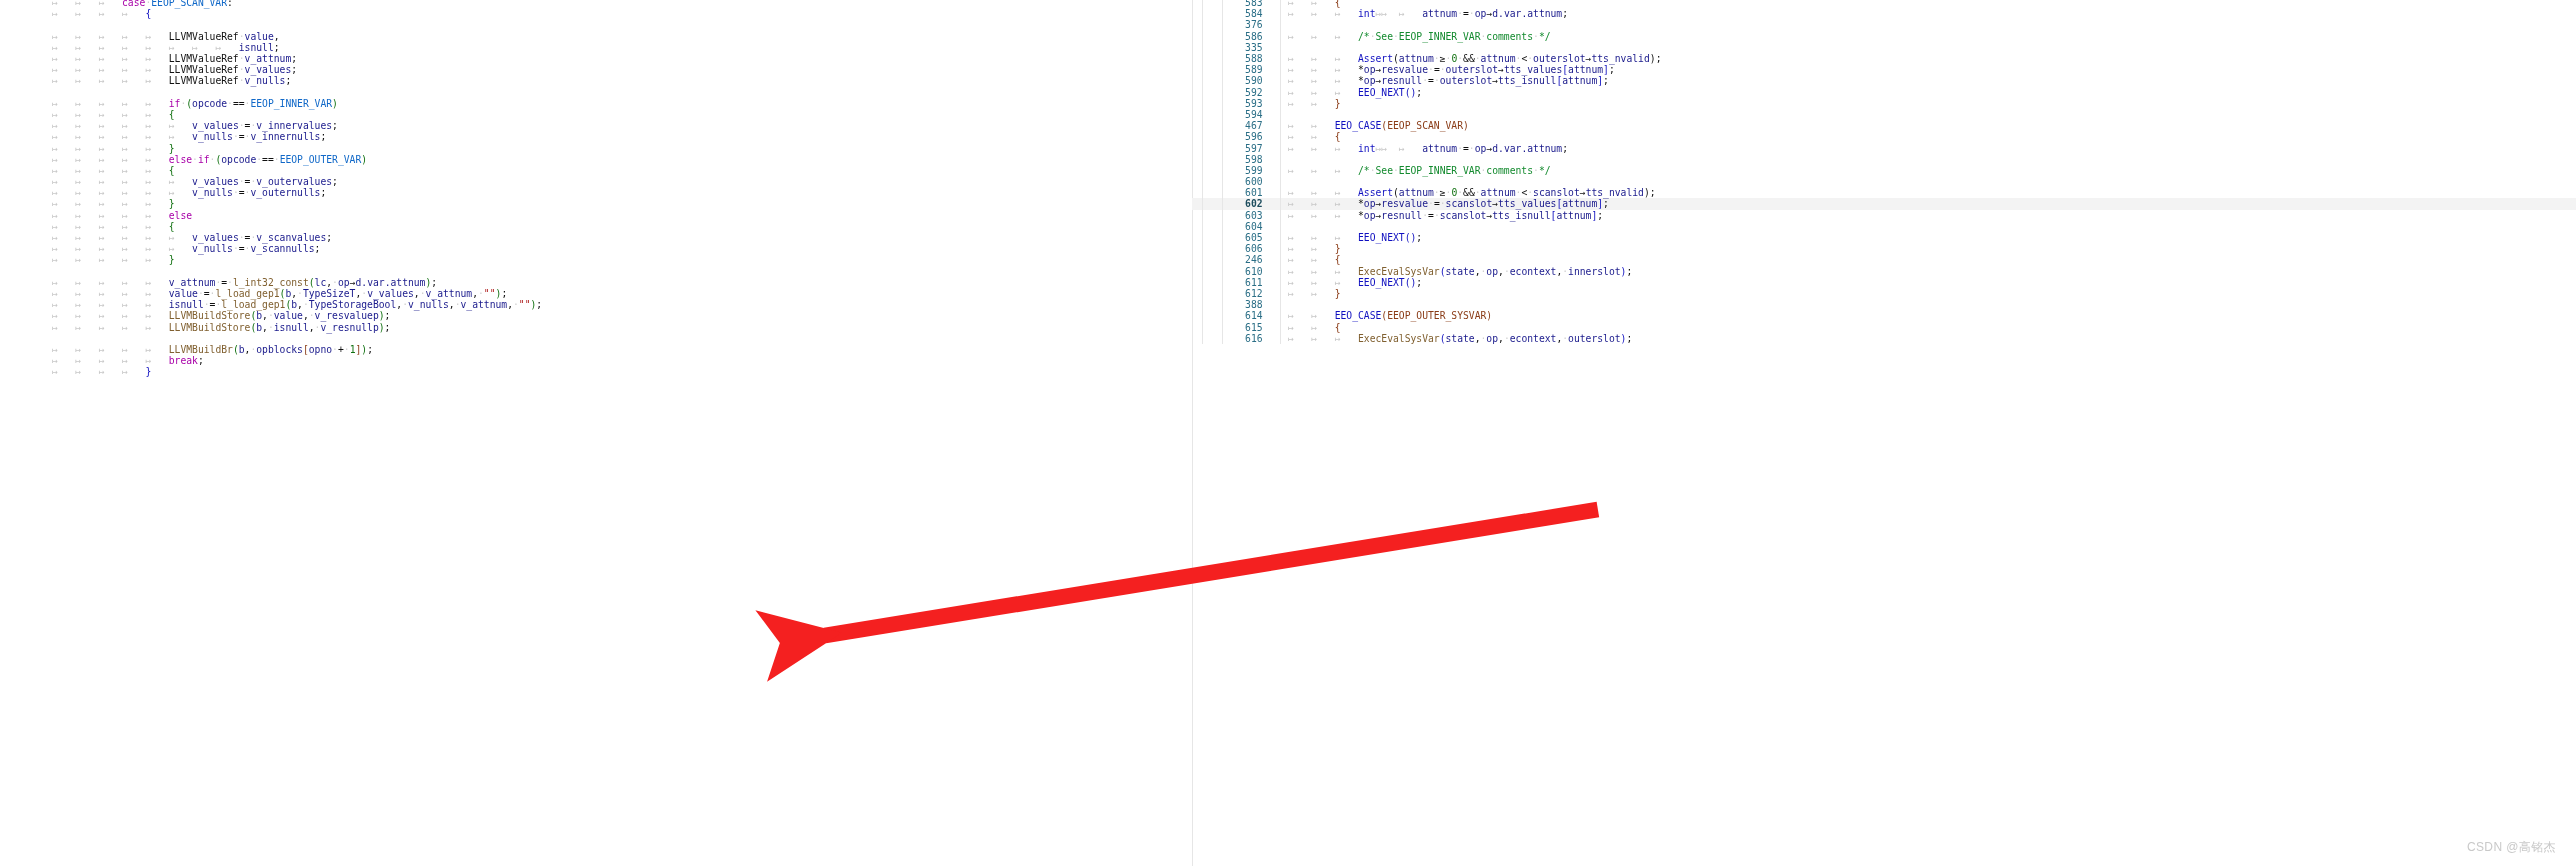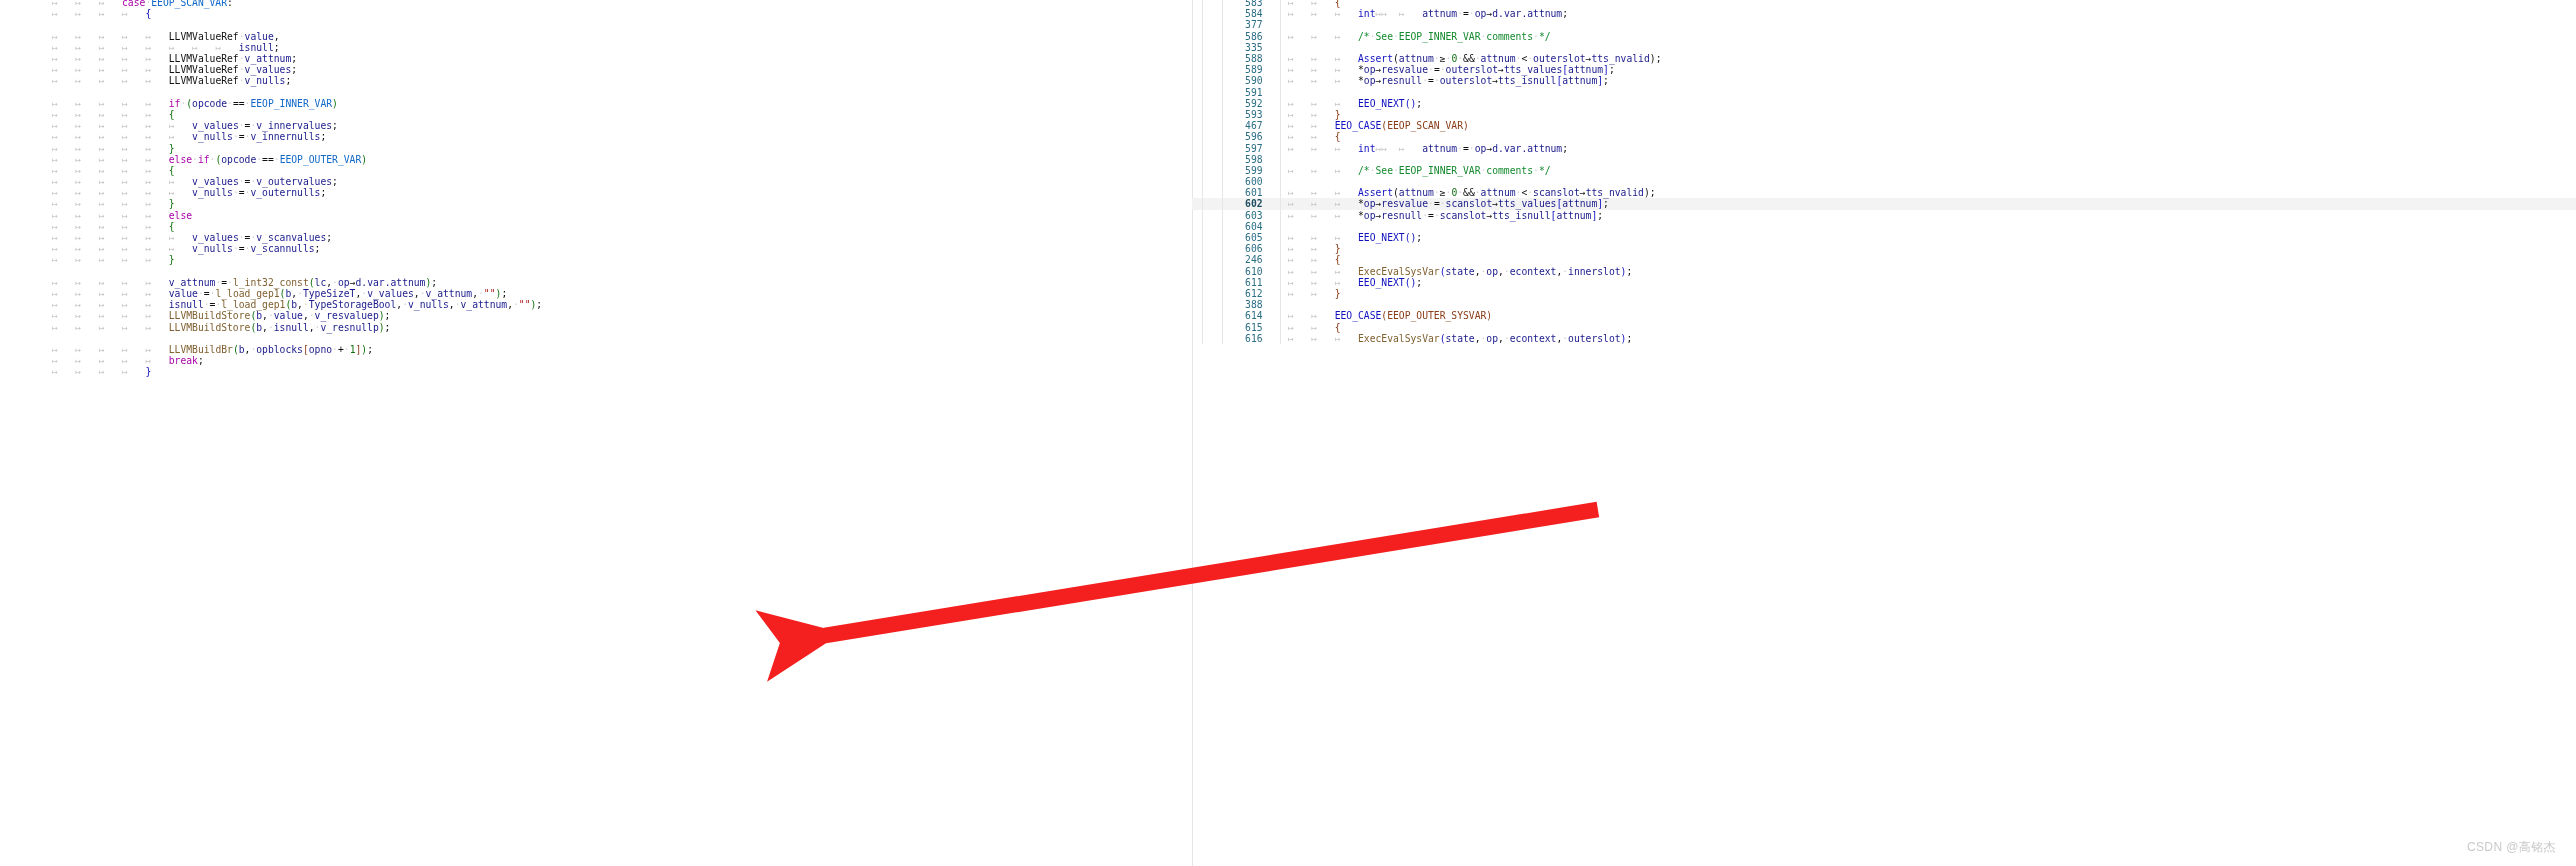--- a/index.html
+++ b/index.html
@@ -423,21 +423,21 @@
         <div class="rp-row">
           <div class="gut-a"></div>
           <div class="gut-b"></div>
           <div class="gutnum">584</div>
           <div class="gut-a"></div>
           <div class="rp-code"><span class="tabmark">↦</span>   <span class="tabmark">↦</span>   <span class="tabmark">↦</span>   <span class="brace">int</span><span class="tabmark">↦↦  ↦   </span><span class="ident">attnum</span><span class="op"><span class="dot">·</span>=<span class="dot">·</span></span><span class="ident">op</span><span class="op">→</span><span class="ident">d.var.attnum</span><span class="plain">;</span></div>
         </div>
         <div class="rp-row">
           <div class="gut-a"></div>
           <div class="gut-b"></div>
-          <div class="gutnum">377</div>
+          <div class="gutnum">376</div>
           <div class="gut-a"></div>
           <div class="rp-code"></div>
         </div>
         <div class="rp-row">
           <div class="gut-a"></div>
           <div class="gut-b"></div>
           <div class="gutnum">586</div>
           <div class="gut-a"></div>
           <div class="rp-code"><span class="tabmark">↦</span>   <span class="tabmark">↦</span>   <span class="tabmark">↦</span>   <span class="cmt">/*<span class="dot">·</span>See<span class="dot">·</span>EEOP_INNER_VAR<span class="dot">·</span>comments<span class="dot">·</span>*/</span></div>
         </div>
@@ -465,37 +465,37 @@
         <div class="rp-row">
           <div class="gut-a"></div>
           <div class="gut-b"></div>
           <div class="gutnum">590</div>
           <div class="gut-a"></div>
           <div class="rp-code"><span class="tabmark">↦</span>   <span class="tabmark">↦</span>   <span class="tabmark">↦</span>   <span class="op">*</span><span class="ident">op</span><span class="op">→</span><span class="ident">resnull</span><span class="op"><span class="dot">·</span>=<span class="dot">·</span></span><span class="ident">outerslot</span><span class="op">→</span><span class="ident">tts_isnull</span><span class="brace">[</span><span class="ident">attnum</span><span class="brace">]</span><span class="plain">;</span></div>
         </div>
         <div class="rp-row">
           <div class="gut-a"></div>
           <div class="gut-b"></div>
-          <div class="gutnum">591</div>
+          <div class="gutnum">592</div>
+          <div class="gut-a"></div>
+          <div class="rp-code"><span class="tabmark">↦</span>   <span class="tabmark">↦</span>   <span class="tabmark">↦</span>   <span class="brace">EEO_NEXT</span><span class="brace">()</span><span class="plain">;</span></div>
+        </div>
+        <div class="rp-row">
+          <div class="gut-a"></div>
+          <div class="gut-b"></div>
+          <div class="gutnum">593</div>
+          <div class="gut-a"></div>
+          <div class="rp-code"><span class="tabmark">↦</span>   <span class="tabmark">↦</span>   <span class="brace3">}</span></div>
+        </div>
+        <div class="rp-row">
+          <div class="gut-a"></div>
+          <div class="gut-b"></div>
+          <div class="gutnum">594</div>
           <div class="gut-a"></div>
           <div class="rp-code"></div>
-        </div>
-        <div class="rp-row">
-          <div class="gut-a"></div>
-          <div class="gut-b"></div>
-          <div class="gutnum">592</div>
-          <div class="gut-a"></div>
-          <div class="rp-code"><span class="tabmark">↦</span>   <span class="tabmark">↦</span>   <span class="tabmark">↦</span>   <span class="brace">EEO_NEXT</span><span class="brace">()</span><span class="plain">;</span></div>
-        </div>
-        <div class="rp-row">
-          <div class="gut-a"></div>
-          <div class="gut-b"></div>
-          <div class="gutnum">593</div>
-          <div class="gut-a"></div>
-          <div class="rp-code"><span class="tabmark">↦</span>   <span class="tabmark">↦</span>   <span class="brace3">}</span></div>
         </div>
         <div class="rp-row">
           <div class="gut-a"></div>
           <div class="gut-b"></div>
           <div class="gutnum">467</div>
           <div class="gut-a"></div>
           <div class="rp-code"><span class="tabmark">↦</span>   <span class="tabmark">↦</span>   <span class="brace">EEO_CASE</span><span class="brace3">(</span><span class="brace3">EEOP_SCAN_VAR</span><span class="brace3">)</span></div>
         </div>
         <div class="rp-row">
           <div class="gut-a"></div>

